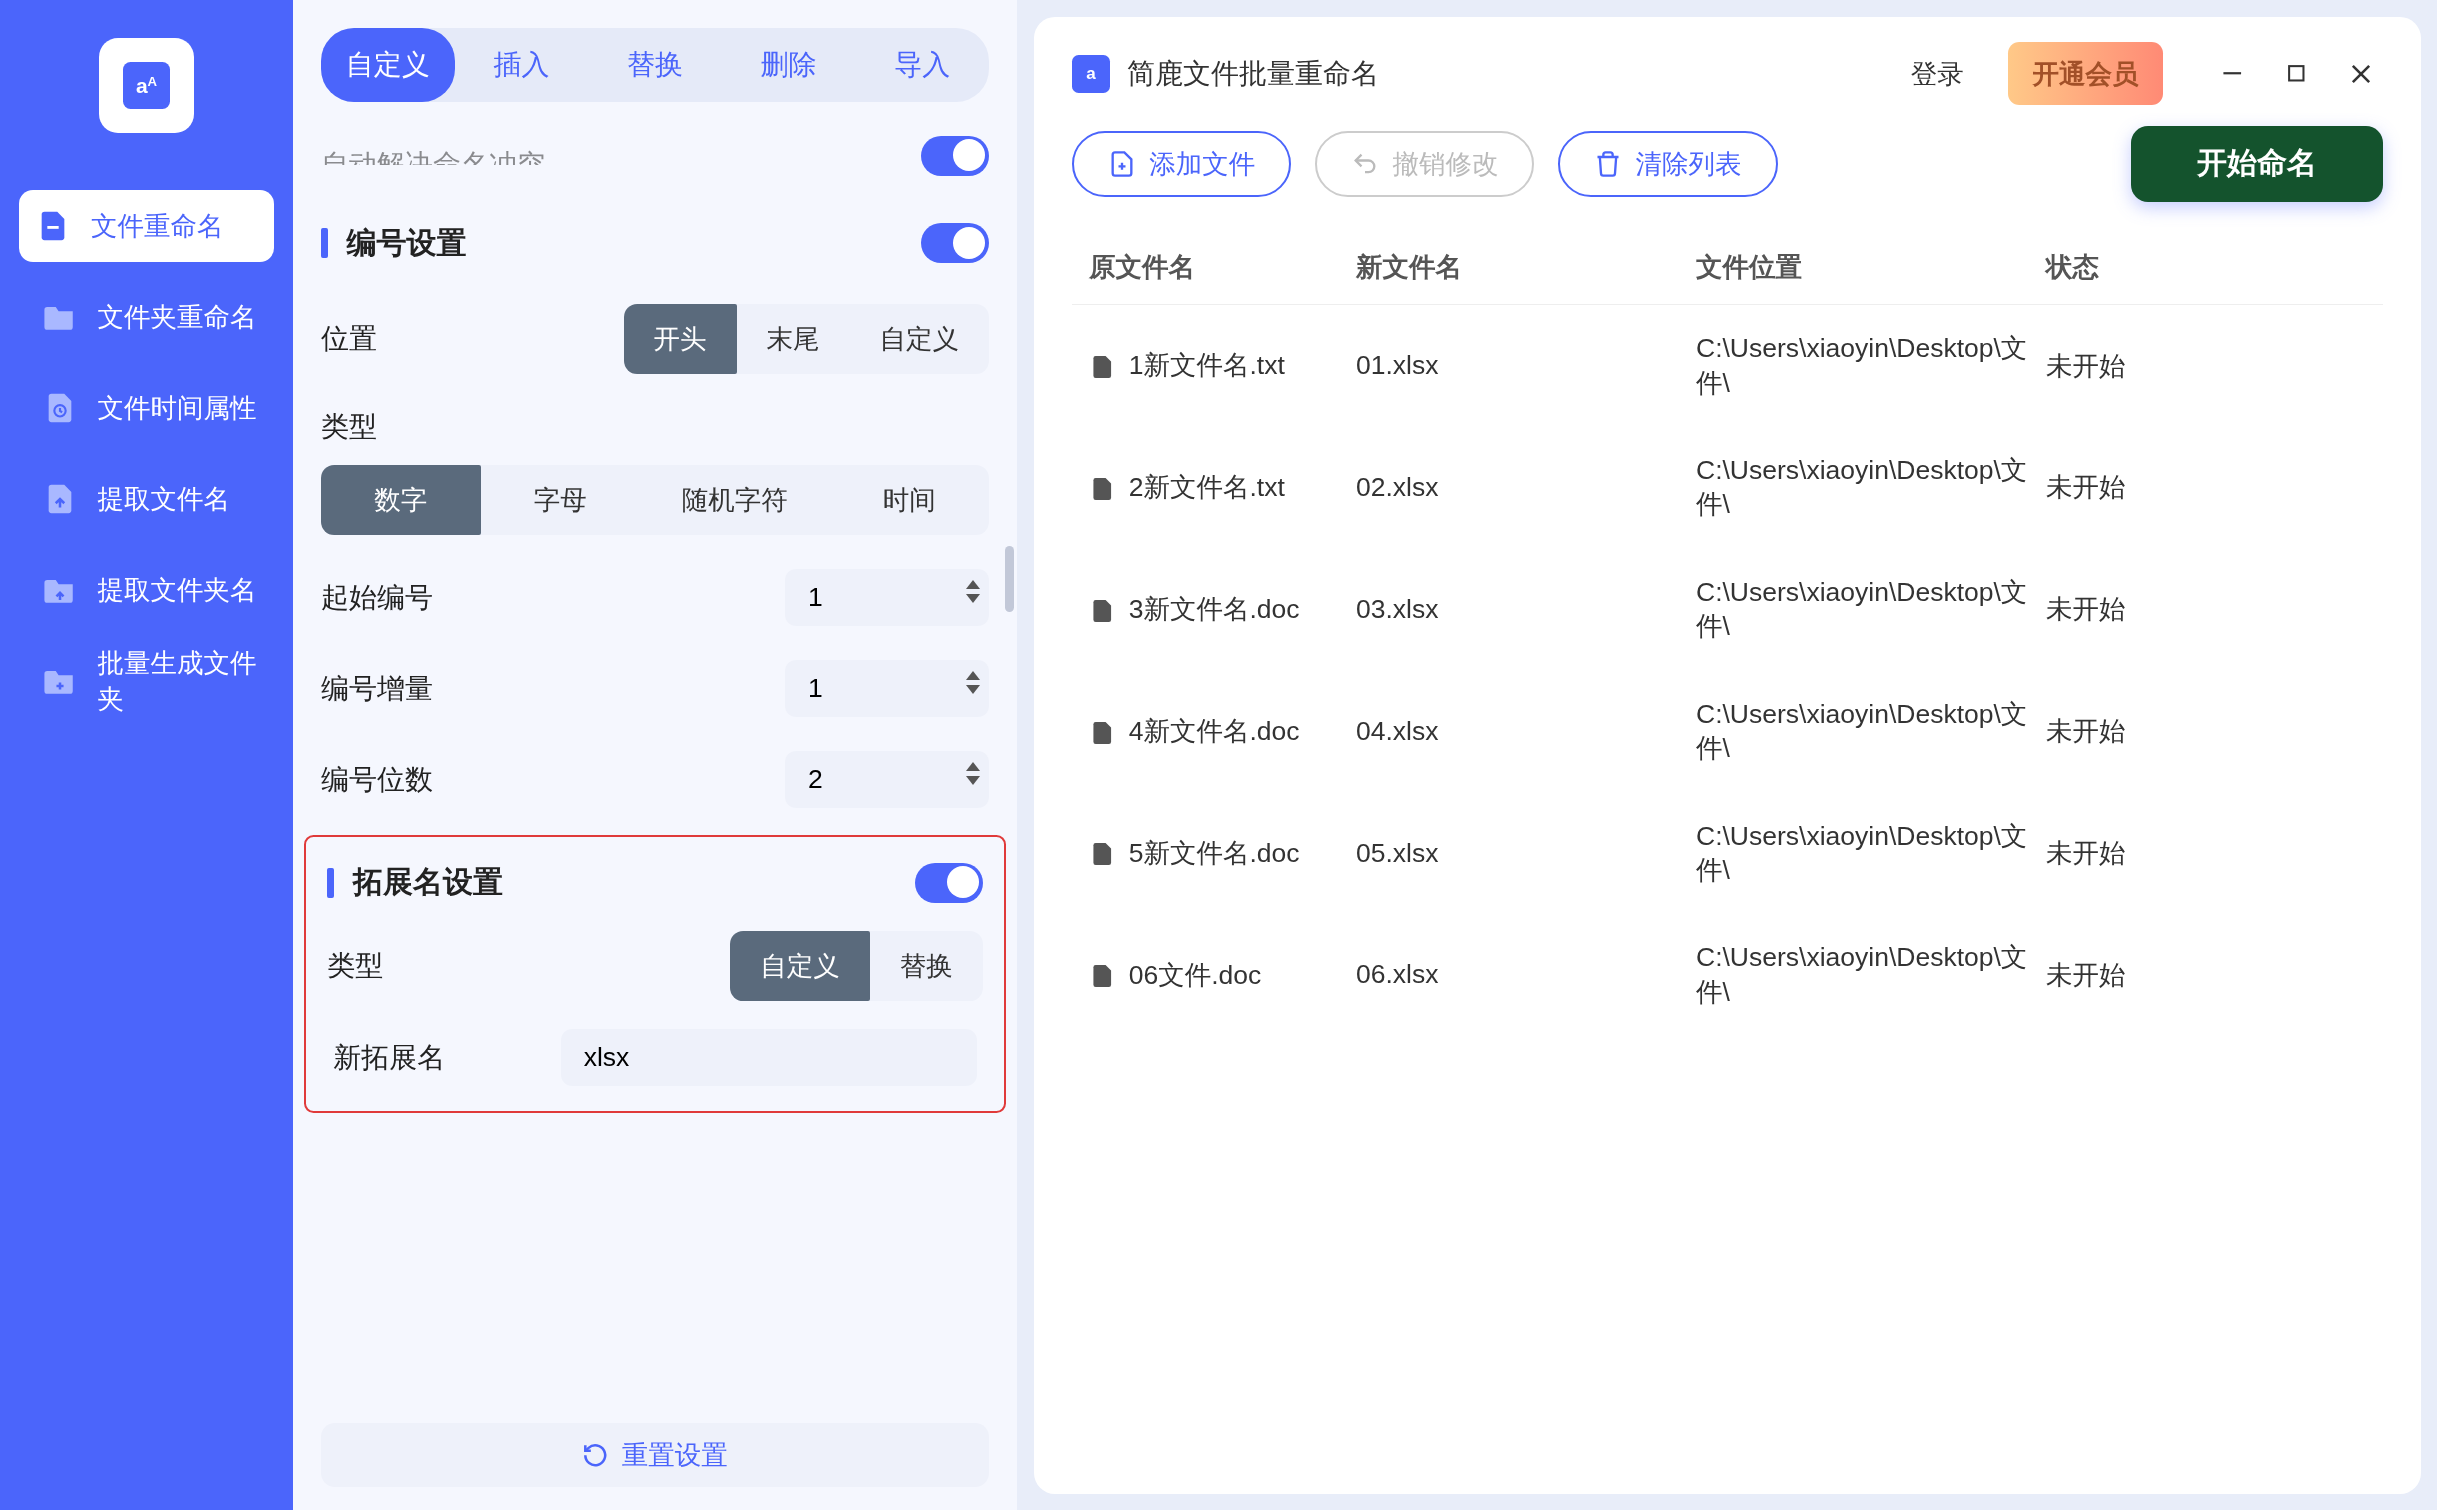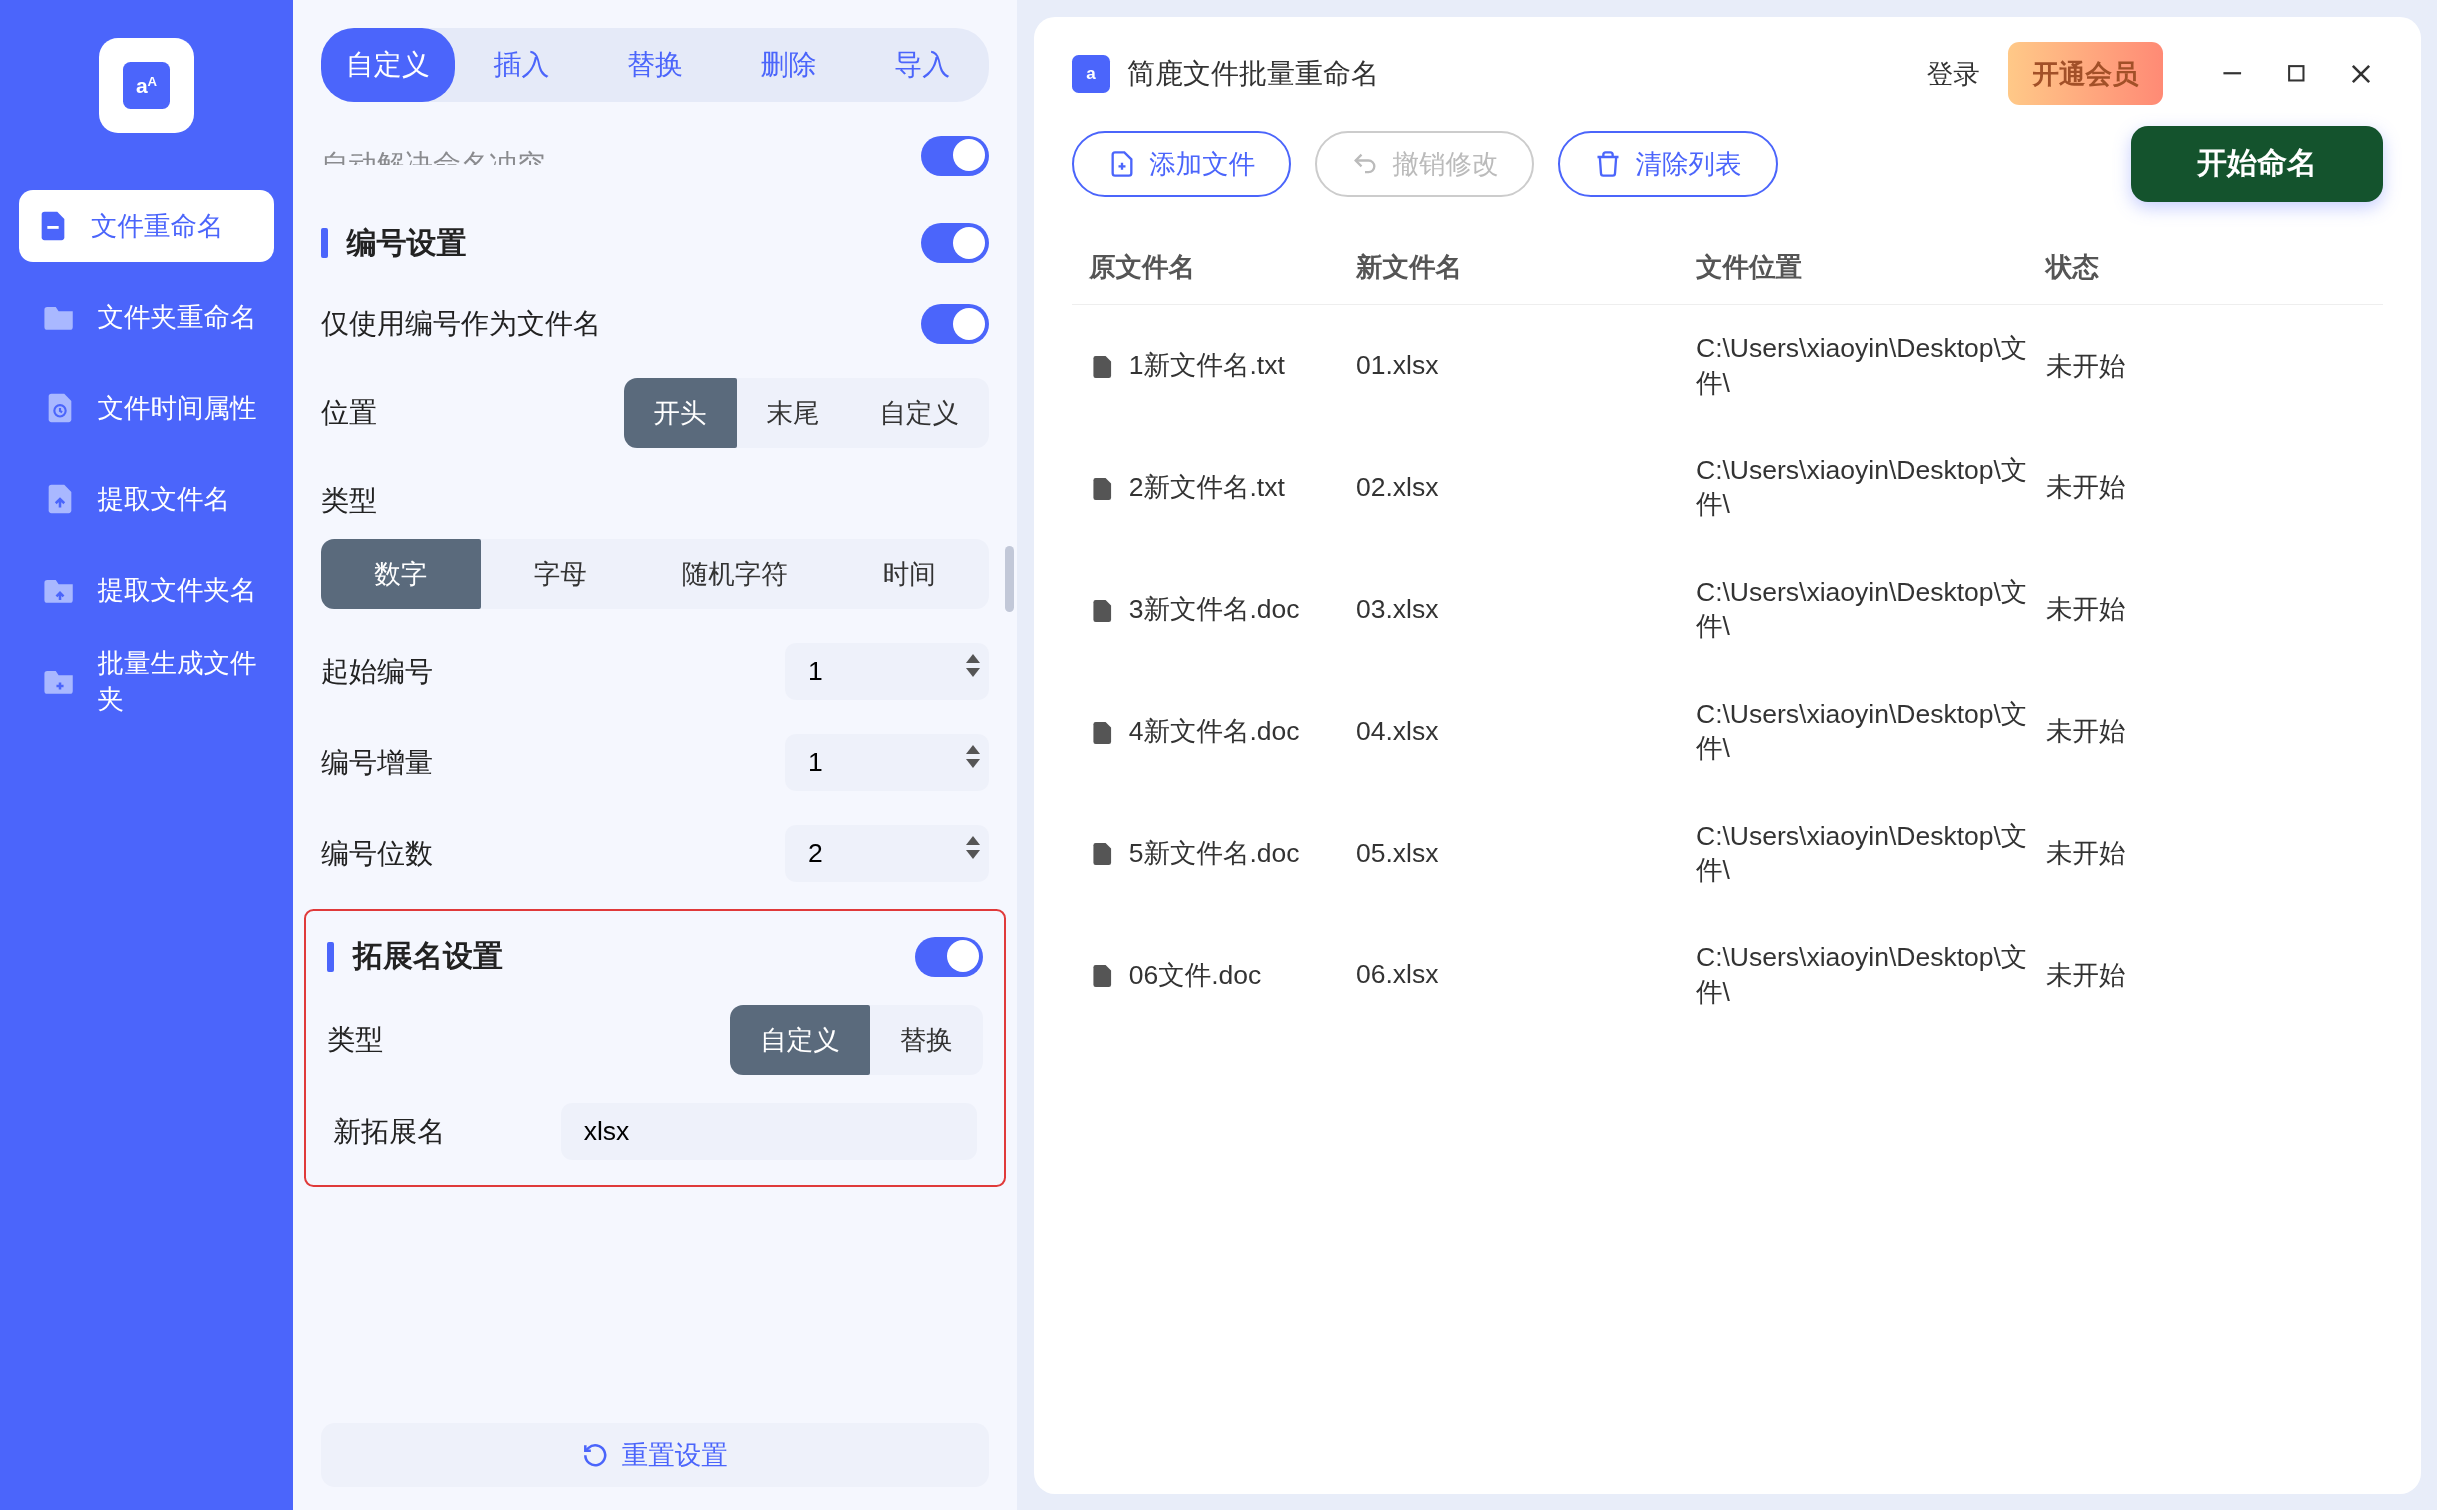--- a/index.html
+++ b/index.html
@@ -35,21 +35,21 @@
 .highlight-box { border: 2.8px solid #e03a3a; border-radius: 9.5px; margin: 9.5px 11.3px; padding: 11.3px 0; }
 .text-input { flex: 1; max-width: 416px; height: 57px; background: #eef1fa; border-radius: 11.3px; display: flex; align-items: center; padding-left: 23px; font-size: 26.5px; margin-left: 38px; }
 .reset-bar { position: absolute; bottom: 23.6px; left: 28px; right: 28px; height: 64px; background: #eef1fa; border-radius: 14px; display: flex; align-items: center; justify-content: center; font-size: 26.5px; color: #4b65fb; cursor: pointer; }
 .reset-bar svg { width: 26.5px; height: 26.5px; margin-right: 13.2px; }
 .main-panel { flex: 1; background: #e8edf9; padding: 17px; display: flex; flex-direction: column; }
 .main-inner { background: #fff; border-radius: 21px; padding: 28px 38px; flex: 1; display: flex; flex-direction: column; }
 .topbar { display: flex; align-items: center; height: 57px; margin-bottom: 23.6px; }
 .topbar-title { display: flex; align-items: center; font-size: 28px; font-weight: 500; color: #333; }
 .topbar-logo { width: 38px; height: 38px; background: #4b65fb; border-radius: 6.6px; margin-right: 17px; display: flex; align-items: center; justify-content: center; color: #fff; font-size: 17px; font-weight: bold; }
 .spacer { flex: 1; }
-.txt-btn { font-size: 26.5px; color: #333; margin-right: 28px; cursor: pointer; font-weight: 500; }
+.txt-btn { font-size: 26.5px; color: #333; margin-right: 44px; cursor: pointer; font-weight: 500; }
 .vip-btn { background: linear-gradient(90deg, #ffc988, #ff8a75); color: #a25028; font-size: 26.5px; font-weight: 600; padding: 13.2px 24.6px; border-radius: 11.3px; cursor: pointer; margin-right: 28px; }
 .win-btn { width: 45px; height: 45px; display: flex; align-items: center; justify-content: center; cursor: pointer; margin-left: 19px; }
 .actions { display: flex; align-items: center; margin-bottom: 28px; gap: 24px; }
 .pill-btn { height: 66px; border: 2.8px solid #4b65fb; border-radius: 33px; padding: 0 34px; display: flex; align-items: center; font-size: 26.5px; color: #4b65fb; cursor: pointer; font-weight: 500; }
 .pill-btn.disabled { border-color: #ccc; color: #bbb; }
 .pill-btn svg { width: 28px; height: 28px; margin-right: 13.2px; }
 .primary-btn { margin-left: auto; height: 76px; background: #14532d; color: #fff; font-size: 30px; font-weight: 600; padding: 0 66px; border-radius: 17px; display: flex; align-items: center; cursor: pointer; box-shadow: 0 5.7px 17px rgba(91,116,252,0.35); }
 .table { flex: 1; }
 .thead { display: flex; padding: 19px 0; font-size: 26.5px; font-weight: 600; color: #555; border-bottom: 0.9px solid #eee; }
 .col-orig { width: 284px; padding-left: 17px; }
@@ -129,24 +129,20 @@
         <div class="section-row" style="padding-top:43px">
           <span class="label" style="opacity:0.5; overflow:hidden; height:19px; display:block">自动解决命名冲突</span>
           <div class="toggle"></div>
         </div>
 
         <div class="section-row">
           <div class="section-title">编号设置</div>
           <div class="toggle"></div>
         </div>
         <div class="field-row">
-          <span class="label">仅使用编号作为文件名</span>
-          <div class="toggle"></div>
-        </div>
-        <div class="field-row">
           <span class="label">位置</span>
           <div class="seg-control">
             <div class="seg-item active">开头</div>
             <div class="seg-item">末尾</div>
             <div class="seg-item">自定义</div>
           </div>
         </div>
         <div class="field-row" style="flex-direction:column;align-items:flex-start;gap:19px">
           <span class="label">类型</span>
           <div class="seg-control" style="width:100%">

